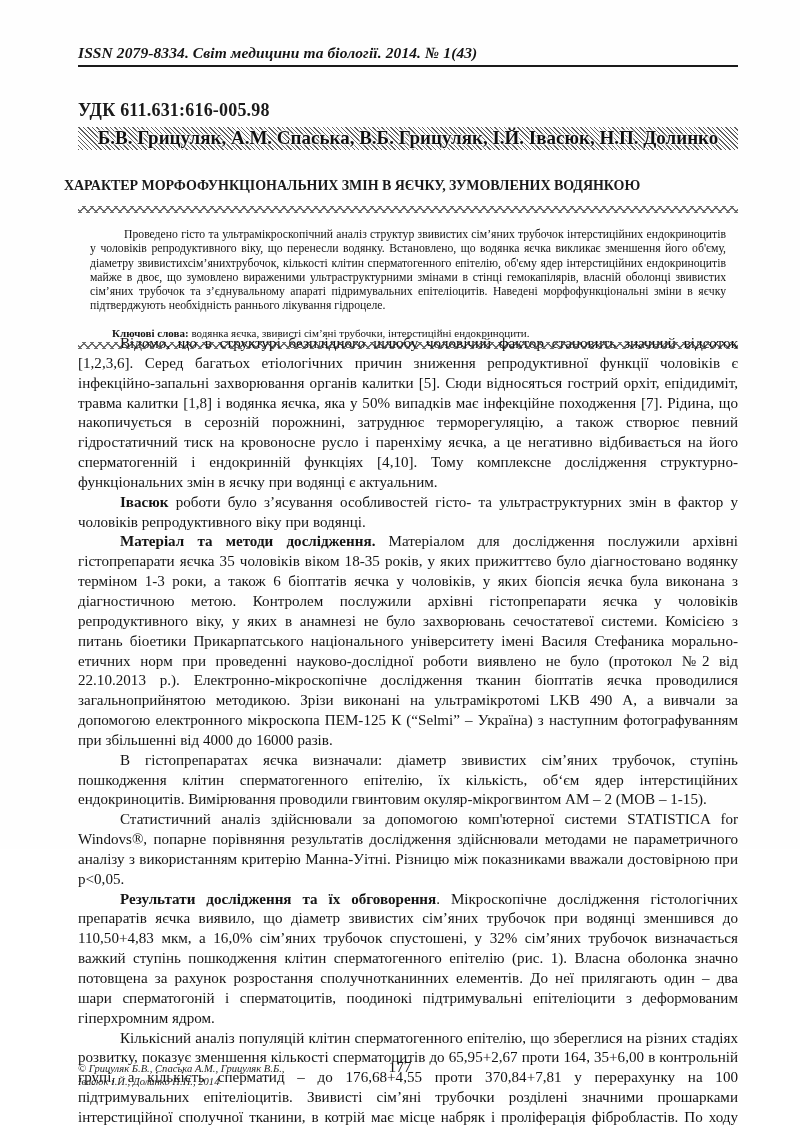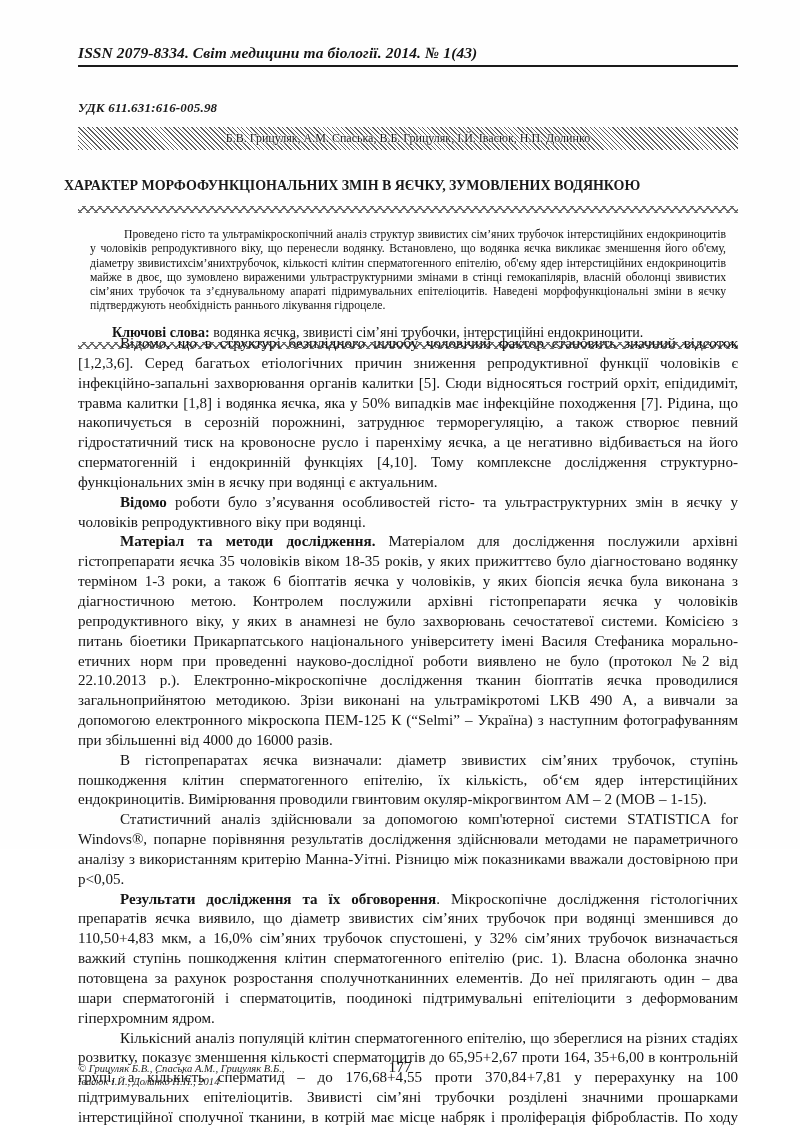--- a/index.html
+++ b/index.html
@@ -45,44 +45,43 @@
     border-top: 2.2px solid #1a1a1a;
     width: 660px;
   }
 
   
   .udc {
     position: absolute;
     left: 78px;
     top: 100px;
     font-weight: bold;
-    font-size: 13px;
+    font-size: 18px;
     letter-spacing: 0.2px;
-    font-style: italic;
   }
 
   
   .authors-band {
     position: absolute;
     left: 78px;
     top: 127px;
     width: 660px;
     padding: 2px 0 3px 0;
     text-align: center;
     background-color: #ffffff;
     background-image: repeating-linear-gradient(
         45deg,
         #5d5d5d 0px,
         #5d5d5d 1px,
         rgba(255,255,255,0) 1px,
         rgba(255,255,255,0) 3.2px);
   }
   .authors-line {
-    font-weight: normal;
-    font-size: 12px;
+    font-weight: bold;
+    font-size: 19px;
     line-height: 18px;
     color: #101010;
     white-space: nowrap;
     text-shadow:
        0 0 2px #ffffff,
        0 0 2px #ffffff,
        0 0 3px #ffffff,
        1px 0 2px #ffffff,
       -1px 0 2px #ffffff;
   }
@@ -125,21 +124,21 @@
     margin: 12px;
     text-align: justify;
     font-size: 11.7px;
     line-height: 14.3px;
     text-indent: 34px;
     color: #131313;
   }
   .keywords-p {
     margin: 0;
     text-align: left;
-    font-size: 14px;
+    font-size: 11px;
     line-height: 14.6px;
     text-indent: 34px;
     color: #131313;
   }
   .kw-label { font-weight: bold; }
 
   
   .body-col {
     position: absolute;
     left: 78px;
@@ -200,21 +199,21 @@
     <div class="zigzag"></div>
     <div class="abstract-body">
       <p class="abstract-p">Проведено гісто та ультрамікроскопічний аналіз структур звивистих сім’яних трубочок інтерстиційних ендокриноцитів у чоловіків репродуктивного віку, що перенесли водянку. Встановлено, що водянка яєчка викликає зменшення його об'єму, діаметру звивистихсім’янихтрубочок, кількості клітин сперматогенного епітелію, об'єму ядер інтерстиційних ендокриноцитів майже в двоє, що зумовлено вираженими ультраструктурними змінами в стінці гемокапілярів, власній оболонці звивистих сім’яних трубочок та з’єднувальному апараті підримувальних епітеліоцитів. Наведені морфофункціональні зміни в яєчку підтверджують необхідність раннього лікування гідроцеле.</p>
       <p class="keywords-p"><span class="kw-label">Ключові слова:</span><span> водянка яєчка, звивисті сім’яні трубочки, інтерстиційні ендокриноцити.</span></p>
     </div>
     <div class="zigzag"></div>
   </div>
 
   <div class="body-col">
     <p class="body-p"><span class="lead"></span><span>Відомо, що в структурі безплідного шлюбу чоловічий фактор становить значний відсоток [1,2,3,6]. Серед багатьох етіологічних причин зниження репродуктивної функції чоловіків є інфекційно-запальні захворювання органів калитки [5]. Сюди відносяться гострий орхіт, епідидиміт, травма калитки [1,8] і водянка яєчка, яка у 50% випадків має інфекційне походження [7]. Рідина, що накопичується в серозній порожнині, затруднює терморегуляцію, а також створює певний гідростатичний тиск на кровоносне русло і паренхіму яєчка, а це негативно відбивається на його сперматогенній і ендокринній функціях [4,10]. Тому комплексне дослідження структурно-функціональних змін в яєчку при водянці є актуальним.</span></p>
-    <p class="body-p"><span class="lead">Відомо</span><span> роботи було з’ясування особливостей гісто- та ультраструктурних змін в яєчку у чоловіків репродуктивного віку при водянці.</span></p>
+    <p class="body-p"><span class="lead">Івасюк</span><span> роботи було з’ясування особливостей гісто- та ультраструктурних змін в фактор у чоловіків репродуктивного віку при водянці.</span></p>
     <p class="body-p"><span class="lead">Матеріал та методи дослідження.</span><span> Матеріалом для дослідження послужили архівні гістопрепарати яєчка 35 чоловіків віком 18-35 років, у яких прижиттєво було діагностовано водянку терміном 1-3 роки, а також 6 біоптатів яєчка у чоловіків, у яких біопсія яєчка була виконана з діагностичною метою. Контролем послужили архівні гістопрепарати яєчка у чоловіків репродуктивного віку, у яких в анамнезі не було захворювань сечостатевої системи. Комісією з питань біоетики Прикарпатського національного університету імені Василя Стефаника морально-етичних норм при проведенні науково-дослідної роботи виявлено не було (протокол №2 від 22.10.2013 р.). Електронно-мікроскопічне дослідження тканин біоптатів яєчка проводилися загальноприйнятою методикою. Зрізи виконані на ультрамікротомі LKB 490 А, а вивчали за допомогою електронного мікроскопа ПЕМ-125 К (“Selmi” – Україна) з наступним фотографуванням при збільшенні від 4000 до 16000 разів.</span></p>
     <p class="body-p"><span class="lead"></span><span>В гістопрепаратах яєчка визначали: діаметр звивистих сім’яних трубочок, ступінь пошкодження клітин сперматогенного епітелію, їх кількість, об‘єм ядер інтерстиційних ендокриноцитів. Вимірювання проводили гвинтовим окуляр-мікрогвинтом АМ – 2 (МОВ – 1-15).</span></p>
     <p class="body-p"><span class="lead"></span><span>Статистичний аналіз здійснювали за допомогою комп'ютерної системи STATISTICA for Windovs®, попарне порівняння результатів дослідження здійснювали методами не параметричного аналізу з використанням критерію Манна-Уітні. Різницю між показниками вважали достовірною при p&lt;0,05.</span></p>
     <p class="body-p"><span class="lead">Результати дослідження та їх обговорення</span><span>. Мікроскопічне дослідження гістологічних препаратів яєчка виявило, що діаметр звивистих сім’яних трубочок при водянці зменшився до 110,50+4,83 мкм, а 16,0% сім’яних трубочок спустошені, у 32% сім’яних трубочок визначається важкий ступінь пошкодження клітин сперматогенного епітелію (рис. 1). Власна оболонка значно потовщена за рахунок розростання сполучнотканинних елементів. До неї прилягають один – два шари сперматогоній і сперматоцитів, поодинокі підтримувальні епітеліоцити з деформованим гіперхромним ядром.</span></p>
     <p class="body-p"><span class="lead"></span><span>Кількісний аналіз популяцій клітин сперматогенного епітелію, що збереглися на різних стадіях розвитку, показує зменшення кількості сперматоцитів до 65,95+2,67 проти 164, 35+6,00 в контрольній групі, а кількість сперматид – до 176,68+4,55 проти 370,84+7,81 у перерахунку на 100 підтримувальних епітеліоцитів. Звивисті сім’яні трубочки розділені значними прошарками інтерстиційної сполучної тканини, в котрій має місце набряк і проліферація фібробластів. По ходу кровоносних судин, виявлено поодинокі інтерстиційні ендокриноцити, що мають невелике</span></p>
   </div>
 
   <div class="footer-copyright">
     <div>© Грицуляк Б.В., Спаська А.М., Грицуляк В.Б.,</div>
     <div>Івасюк І.Й., Долинко Н.П., 2014</div>

